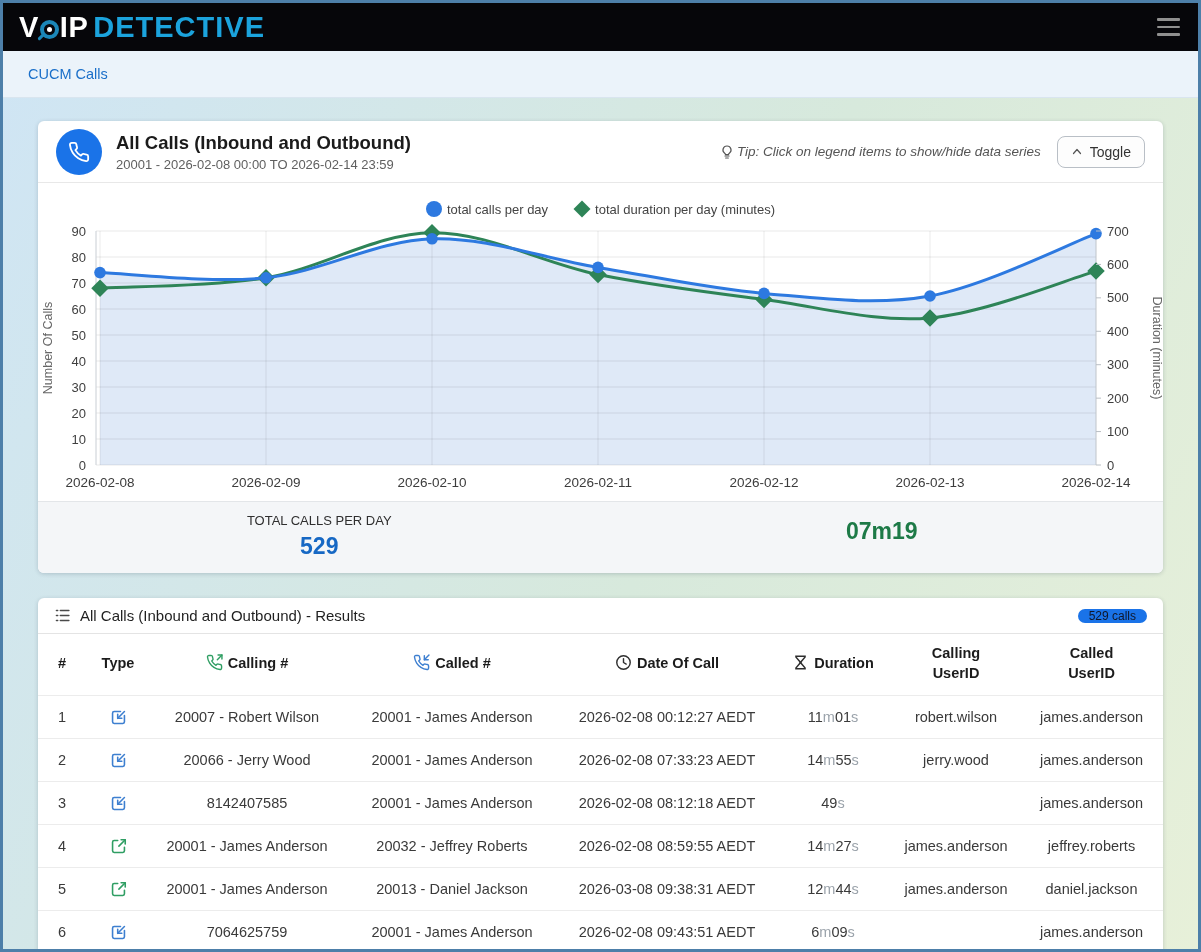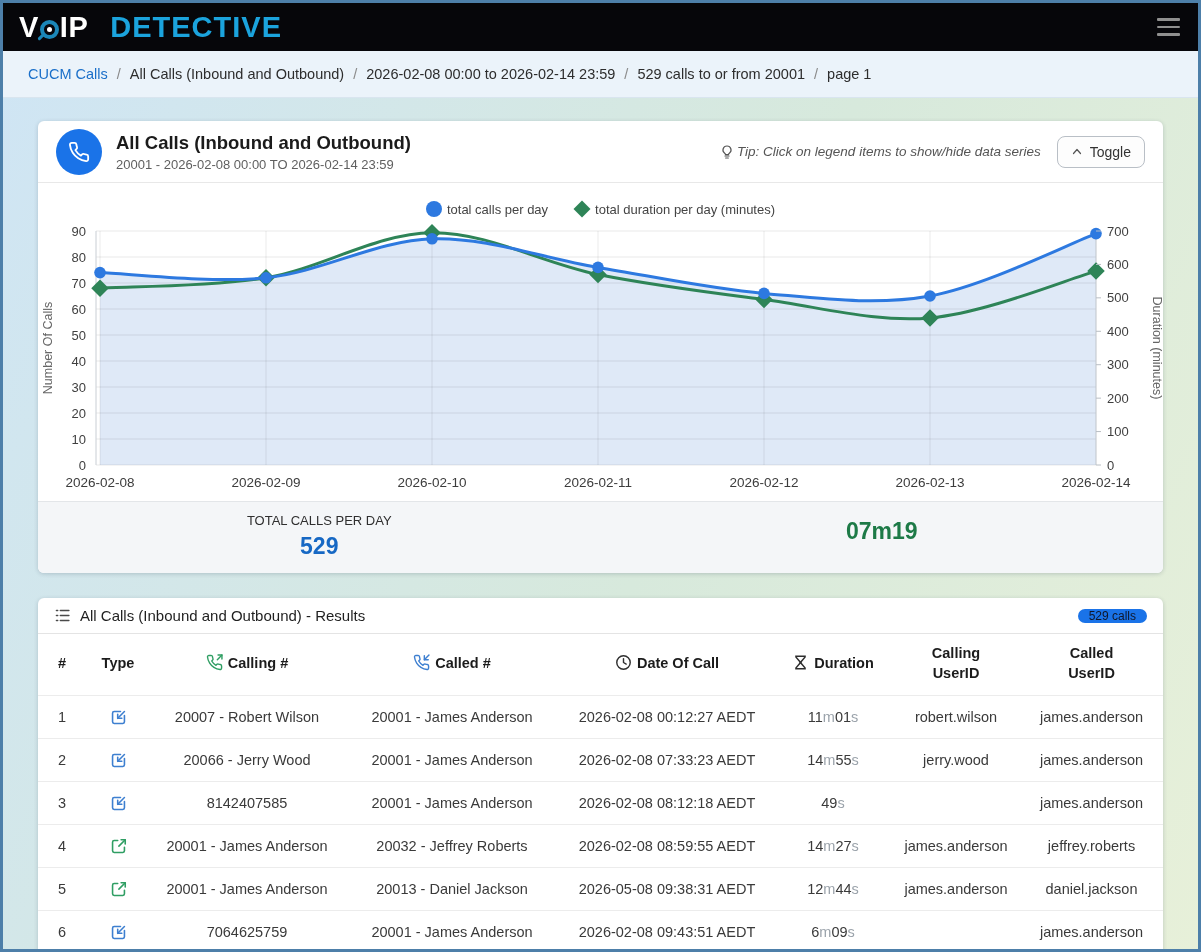--- a/index.html
+++ b/index.html
@@ -8,21 +8,21 @@
     width:1201px; height:952px; overflow:hidden;
     border:3px solid #4d7fa9;
     background:linear-gradient(115deg,#cfe5f5 0%,#d7e9dc 55%,#e7f0d9 100%);
     font-family:"Liberation Sans", sans-serif;
     color:#2e2e2e;
   }
   
   .topbar { height:48px; background:#06060a; display:flex; align-items:center; padding:0 16px; }
   .logo { display:flex; align-items:center; font-weight:bold; font-size:29px; letter-spacing:.5px; }
   .logo .white { color:#fff; }
-  .logo .teal { color:#1ba3dd; margin-left:22px; letter-spacing:1px; }
+  .logo .teal { color:#1ba3dd; margin-left:5px; letter-spacing:1px; }
   .magnifier { position:relative; display:inline-block; width:19px; height:19px;
     border:4px solid #1b87b8; border-radius:50%; margin:0 1px; top:2px; }
   .magnifier .dot { position:absolute; left:50%; top:50%; width:5px; height:5px; margin:-2.5px 0 0 -2.5px;
     background:#fff; border-radius:50%; }
   .magnifier .handle { position:absolute; width:3px; height:9px; background:#1b87b8;
     left:-4px; bottom:-6px; transform:rotate(45deg); border-radius:2px; }
   .hamburger { margin-left:auto; display:flex; flex-direction:column; gap:5px; cursor:pointer; padding:4px 2px; }
   .hamburger span { display:block; width:23px; height:2.5px; background:#8f8f8f; border-radius:1px; }
   
   .crumbbar { height:47px; background:#ebf3fa; border-bottom:1px solid #d9e5ef;
@@ -94,21 +94,20 @@
   </div>
   <div class="hamburger">
       <span></span>
       <span></span>
       <span></span>
     </div>
 </header>
 
 <nav class="crumbbar">
   <a href="#">CUCM Calls</a>
-  <span id="crumb-items"><span class="crumb-sep">/</span><span class="crumb-item">All Calls (Inbound and Outbound)</span><span class="crumb-sep">/</span><span class="crumb-item">2026-02-08 00:00 to 2026-02-14 23:59</span><span class="crumb-sep">/</span><span class="crumb-item">529 calls to or from 20001</span><span class="crumb-sep">/</span><span class="crumb-item">page 1</span></span>
 </nav>
 
 <div class="main">
 
   <section class="card chart-card">
     <div class="card-head">
       <div class="icon-circle">
         <svg viewBox="0 0 24 24" fill="none" stroke="#ffffff" stroke-width="2" stroke-linecap="round" stroke-linejoin="round">
           <path d="M22 16.92v3a2 2 0 0 1-2.18 2 19.79 19.79 0 0 1-8.63-3.07 19.5 19.5 0 0 1-6-6 19.79 19.79 0 0 1-3.07-8.67A2 2 0 0 1 4.11 2h3a2 2 0 0 1 2 1.72 12.84 12.84 0 0 0 .7 2.81 2 2 0 0 1-.45 2.11L8.09 9.91a16 16 0 0 0 6 6l1.27-1.27a2 2 0 0 1 2.11-.45 12.84 12.84 0 0 0 2.81.7A2 2 0 0 1 22 16.92z"></path>
         </svg>
@@ -348,21 +347,21 @@
           </tr>
           <tr>
             <td>5</td>
             <td><span class="t-ico"><svg viewBox="0 0 24 24" fill="none" stroke="#2f9e63" stroke-width="2" stroke-linecap="round" stroke-linejoin="round">
                   <path d="M19.5 13v4.5a2 2 0 0 1-2 2h-11a2 2 0 0 1-2-2v-11a2 2 0 0 1 2-2H11"></path>
                   <line x1="12.5" y1="11.5" x2="20.5" y2="3.5"></line>
                   <polyline points="15.3 3.5 20.5 3.5 20.5 8.7"></polyline>
                 </svg></span></td>
             <td>20001 - James Anderson</td>
             <td>20013 - Daniel Jackson</td>
-            <td>2026-05-08 09:38:31 AEDT</td>
+            <td>2026-03-08 09:38:31 AEDT</td>
             <td>12<span class="unit">m</span>44<span class="unit">s</span></td>
             <td>james.anderson</td>
             <td>daniel.jackson</td>
           </tr>
           <tr>
             <td>6</td>
             <td><span class="t-ico"><svg viewBox="0 0 24 24" fill="none" stroke="#3d7fd0" stroke-width="2" stroke-linecap="round" stroke-linejoin="round">
                   <path d="M19.5 9.5v8a2 2 0 0 1-2 2h-11a2 2 0 0 1-2-2v-11a2 2 0 0 1 2-2h8"></path>
                   <line x1="19.5" y1="4.5" x2="11" y2="13"></line>
                   <polyline points="11 7.8 11 13 16.2 13"></polyline>

